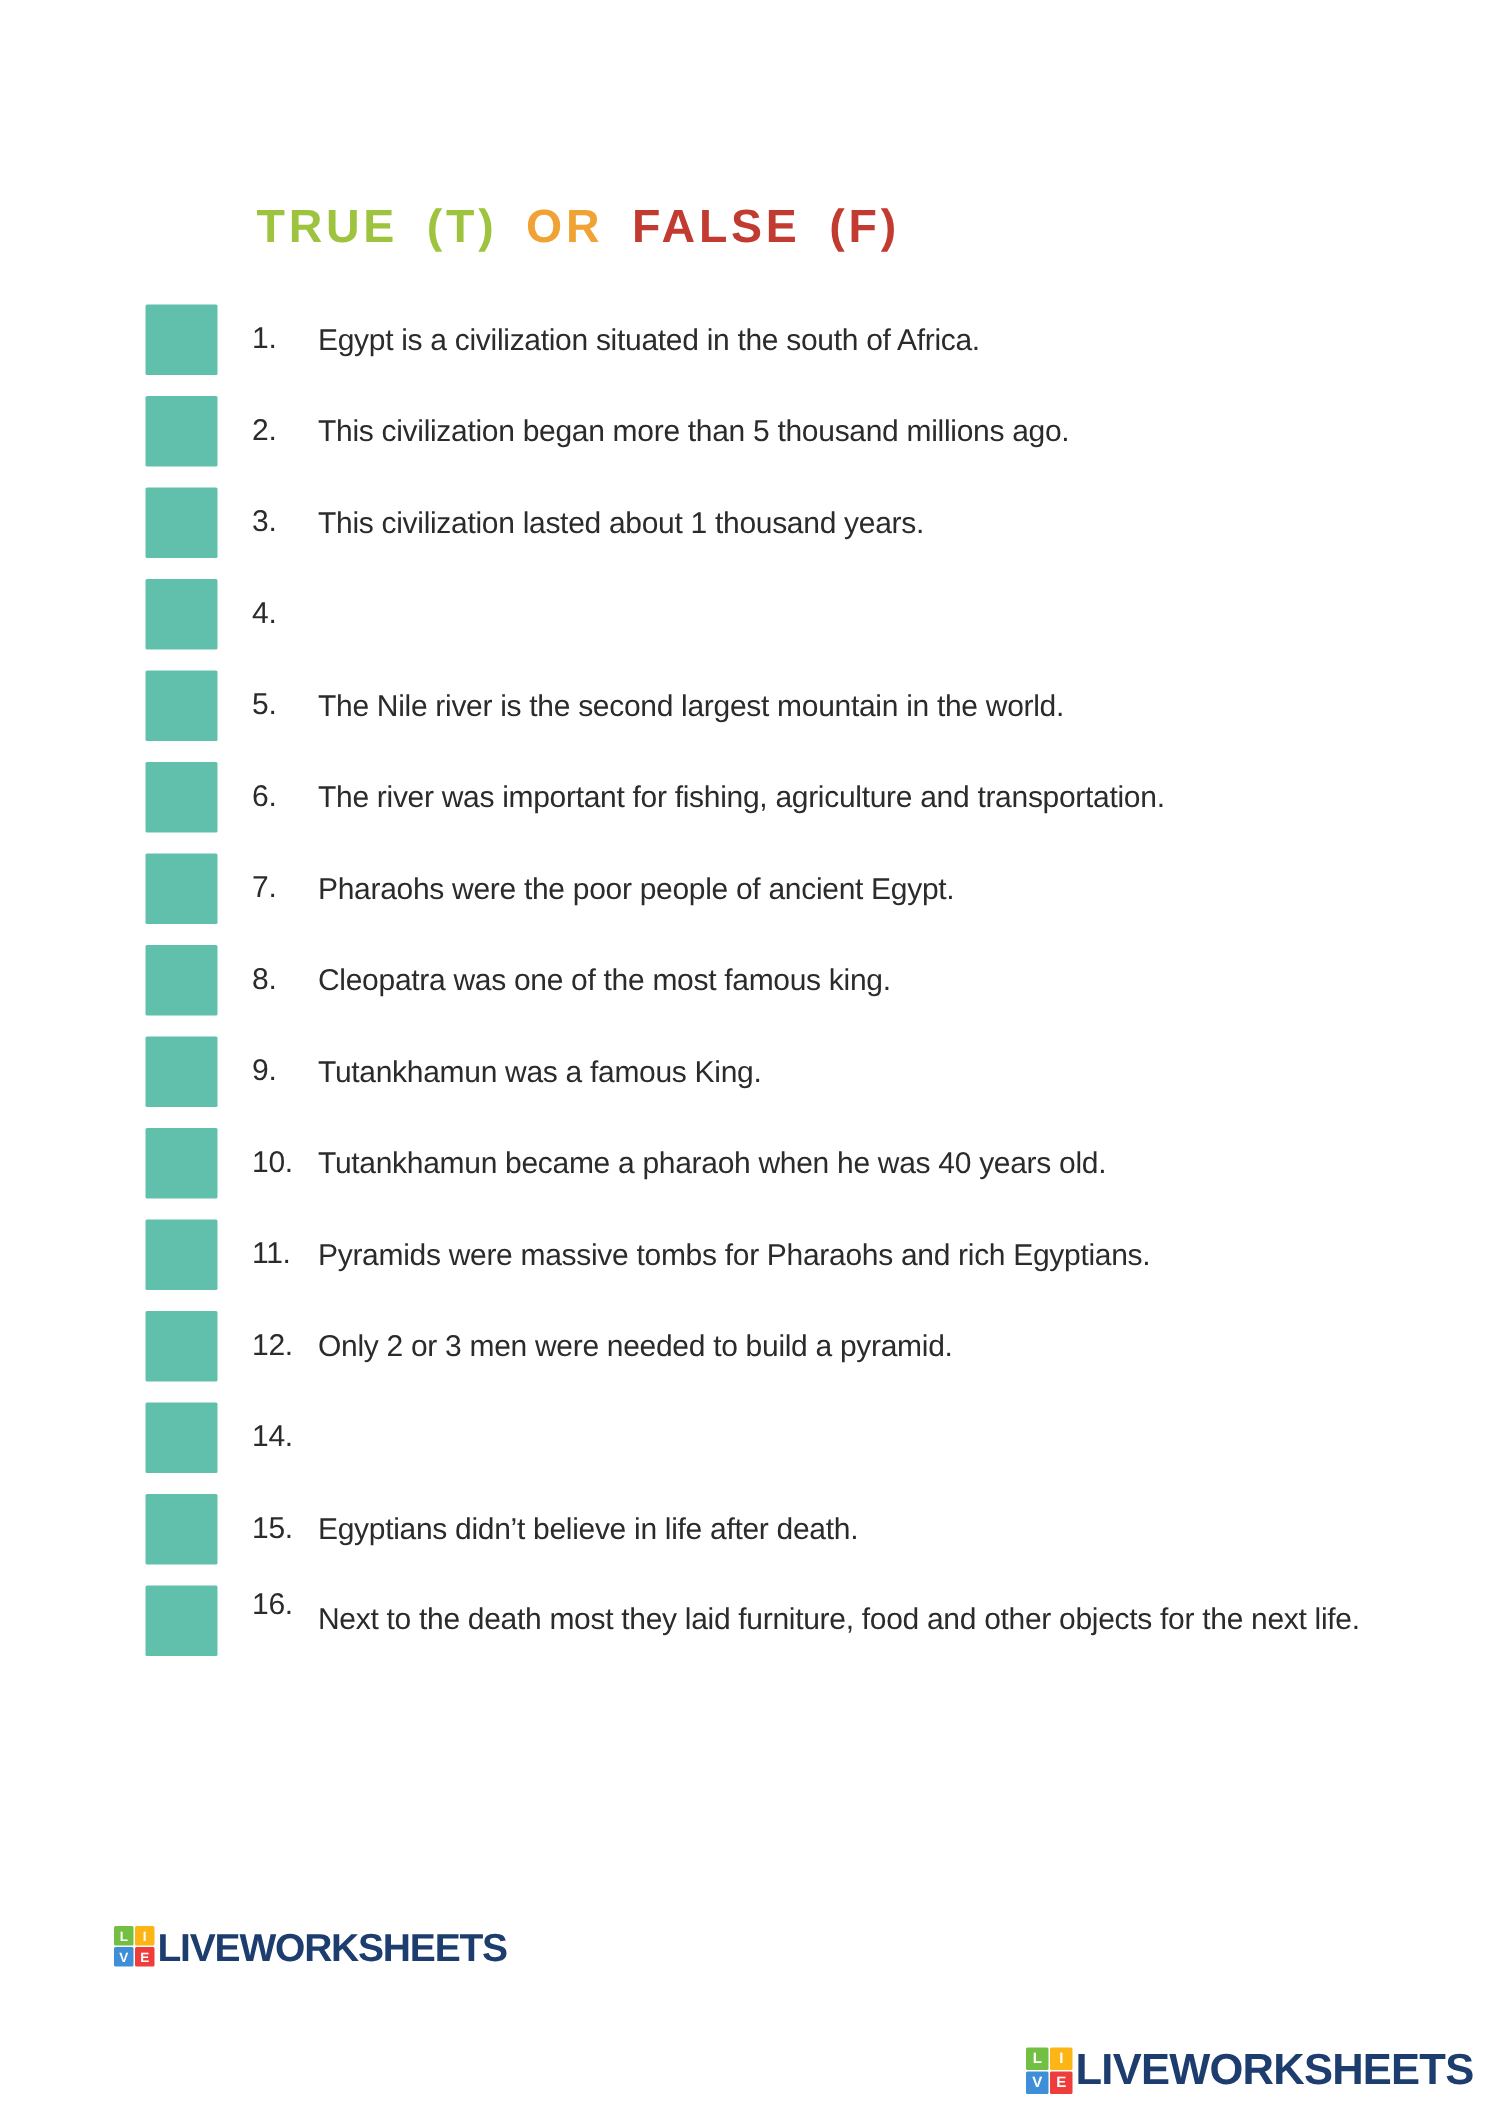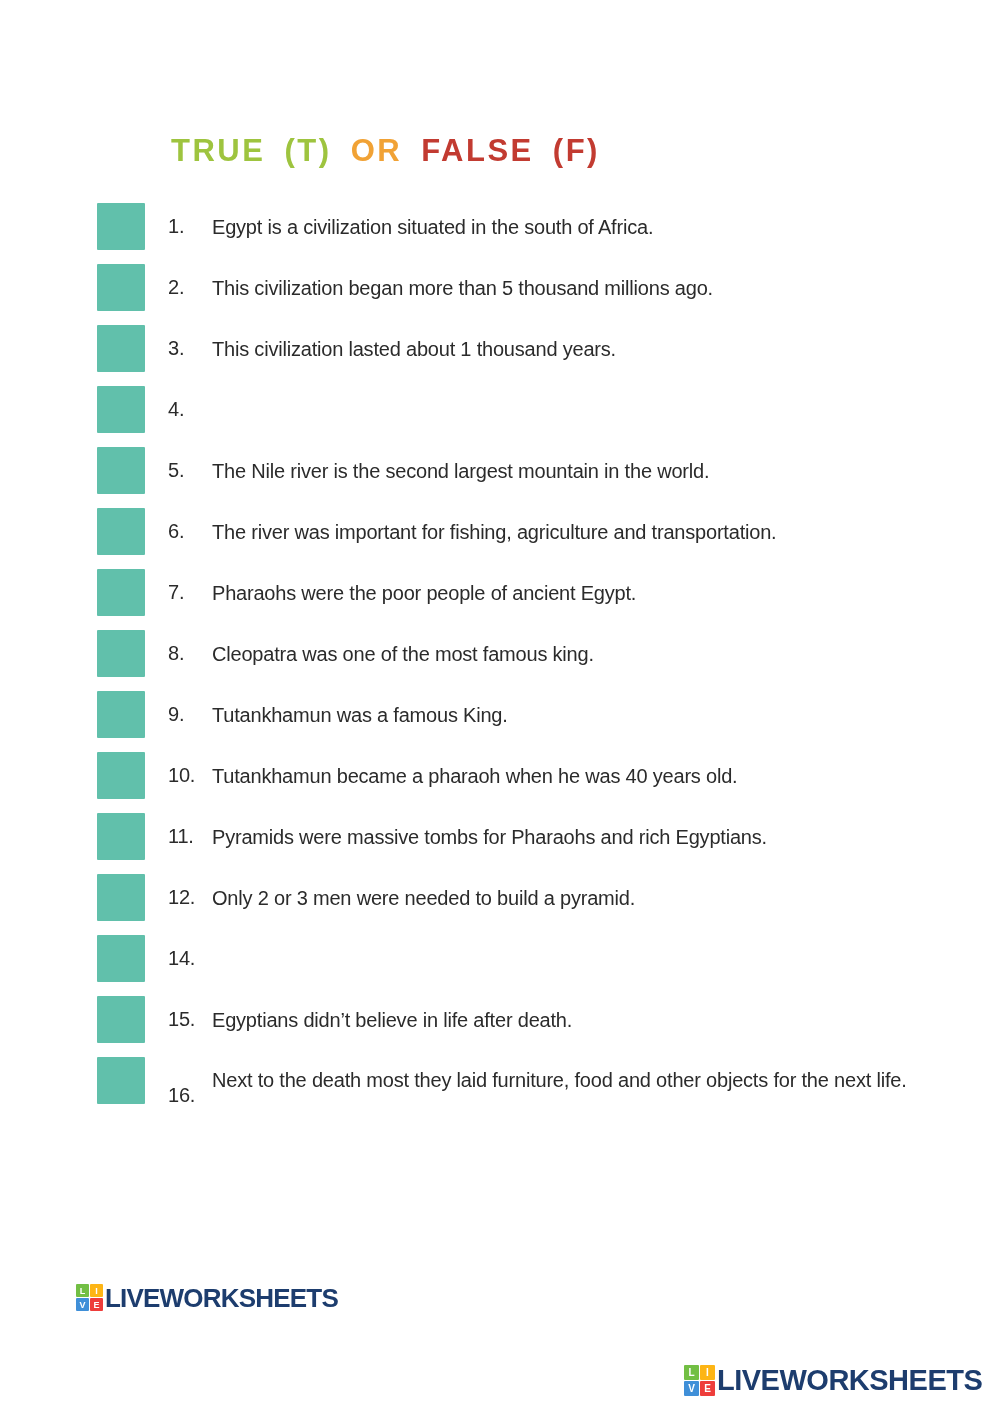--- a/index.html
+++ b/index.html
@@ -18,21 +18,21 @@
   .title .t-orange{color:var(--title-orange);}
   .title .t-red{color:var(--title-red);}
 
   .list{position:absolute;left:97px;top:203px;width:818px;}
   .row{display:flex;align-items:center;margin-bottom:14px;}
   .answer-box{flex:none;width:48px;height:47px;background:var(--teal);border-radius:1px;cursor:text;}
   .num{flex:none;width:44px;padding-left:23px;font-size:20px;color:var(--body-text);letter-spacing:-0.2px;}
   .text{flex:none;width:703px;font-size:20px;color:var(--body-text);letter-spacing:-0.2px;
         line-height:26px;text-align:justify;text-justify:inter-word;}
   .row.wrap{align-items:flex-start;}
-  .row.wrap .num{margin-top:27px;}
+  .row.wrap .num{margin-top:2px;}
   .row.wrap .text{line-height:61px;margin-top:-7px;}
 
   .logo{position:absolute;display:flex;align-items:center;}
   .logo-left{left:76px;top:1284px;}
   .logo-right{left:684px;top:1365px;}
   .logo-icon{display:grid;grid-template-columns:1fr 1fr;grid-template-rows:1fr 1fr;gap:1px;flex:none;}
   .logo-left .logo-icon{width:27px;height:27px;}
   .logo-right .logo-icon{width:31px;height:31px;}
   .logo-cell{display:flex;align-items:center;justify-content:center;color:#fff;font-weight:bold;border-radius:1px;}
   .logo-left .logo-cell{font-size:9px;}

